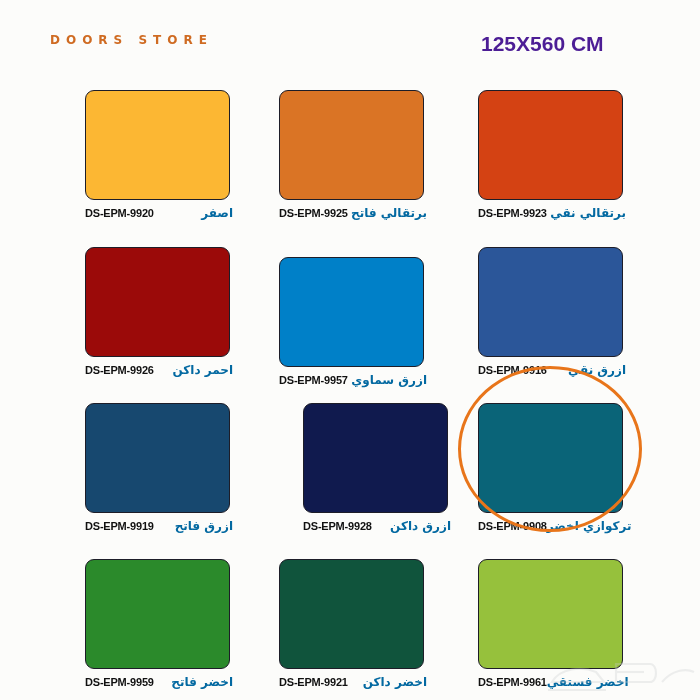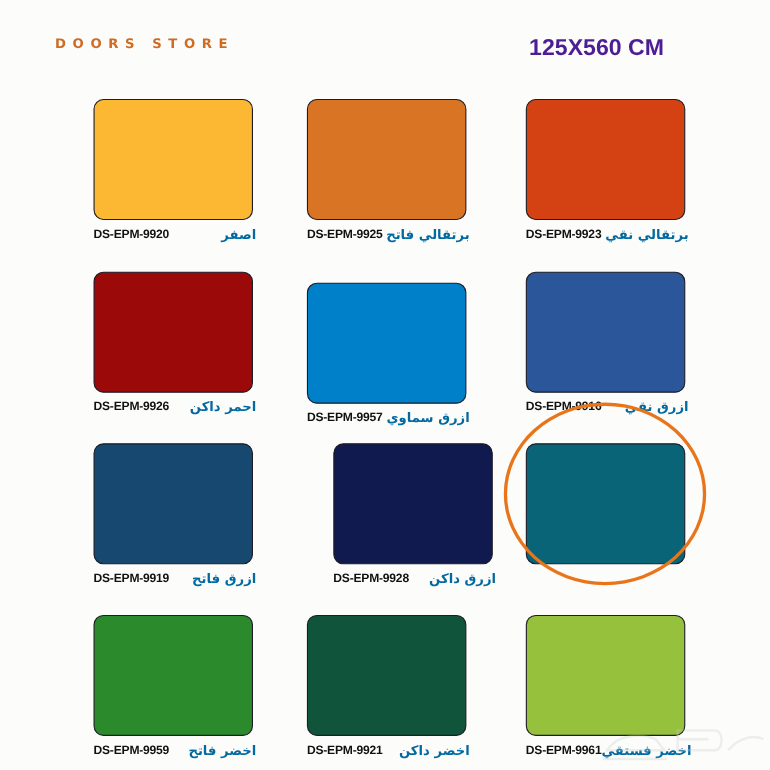--- a/index.html
+++ b/index.html
@@ -141,20 +141,24 @@
       </div>
       <div class="cell" style="left: 279px; top: 331px; margin-left: 24px;">
         <div class="swatch" style="background: rgb(16, 26, 78);"></div>
         <div class="label">
           <span class="code">DS-EPM-9928</span>
           <span class="aname">ازرق داكن</span>
         </div>
       </div>
       <div class="cell" style="left: 478px; top: 331px;">
         <div class="swatch" style="background: rgb(10, 100, 120);"></div>
+        <div class="label">
+          <span class="code">DS-EPM-9908</span>
+          <span class="aname">تركوازي اخضر</span>
+        </div>
       </div>
       <div class="cell" style="left: 85px; top: 487px;">
         <div class="swatch" style="background: rgb(43, 138, 43);"></div>
         <div class="label">
           <span class="code">DS-EPM-9959</span>
           <span class="aname">اخضر فاتح</span>
         </div>
       </div>
       <div class="cell" style="left: 279px; top: 487px;">
         <div class="swatch" style="background: rgb(16, 84, 60);"></div>

